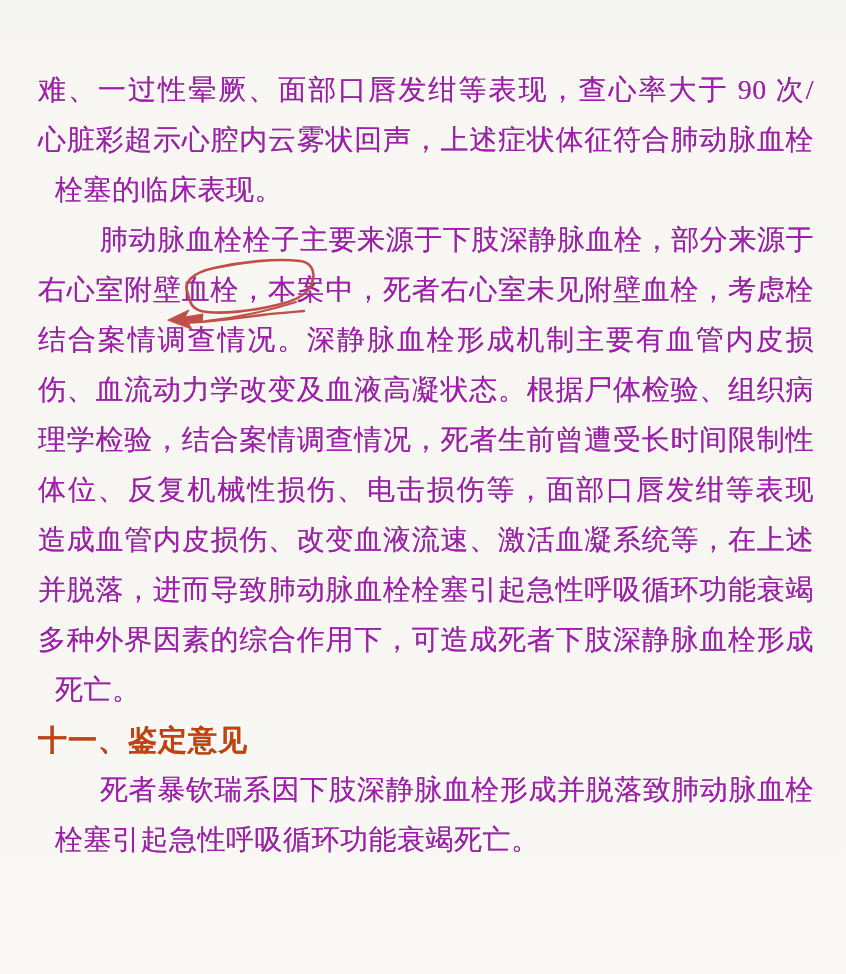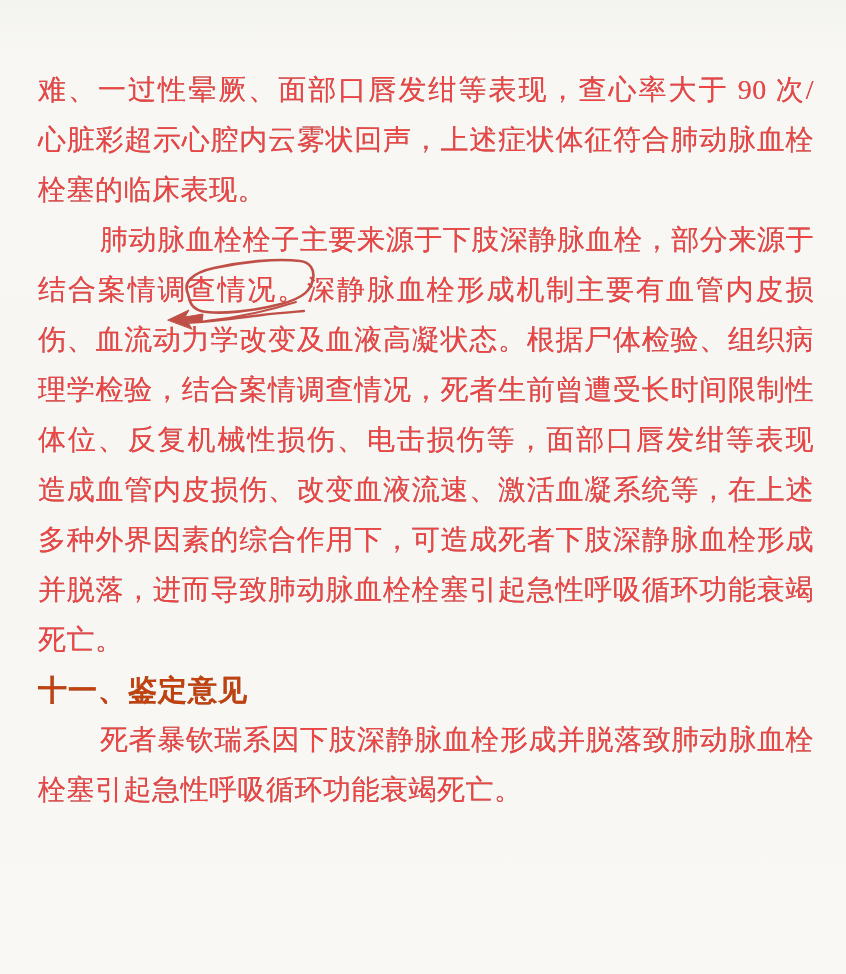--- a/index.html
+++ b/index.html
@@ -18,30 +18,31 @@
     width: 846px;
     height: 974px;
     box-sizing: border-box;
     padding: 65px 32px 0 38px;
   }
   .doc-line {
     width: 776px;
     height: 50px;
     line-height: 50px;
     font-size: 28px;
-    color: #ef4444;
+    color: #a21caf;
     letter-spacing: 0.5px;
     text-align: justify;
     text-align-last: justify;
     white-space: nowrap;
     text-shadow: 0 0 0.6px rgba(48,46,43,0.55);
   }
   .doc-line.para-end {
     text-align: center;
     text-align-last: left;
+    margin-left: 17px;
   }
   .doc-line.indent {
     text-indent: 62px;
   }
   .doc-heading {
     width: 776px;
     height: 50px;
     line-height: 50px;
     font-size: 29px;
     font-weight: 700;
@@ -67,27 +68,28 @@
 </head>
 <body>
 
 <div class="page">
 
   <div class="doc-line">难、一过性晕厥、面部口唇发绀等表现，查心率大于 90 次/</div>
   <div class="doc-line">心脏彩超示心腔内云雾状回声，上述症状体征符合肺动脉血栓</div>
   <div class="doc-line para-end">栓塞的临床表现。</div>
 
   <div class="doc-line indent"><span>肺动脉</span><span class="circled-text">血栓栓子</span><span>主要来源于下肢深静脉血栓，部分来源于</span></div>
+  <div class="doc-line">右心室附壁血栓，本案中，死者右心室未见附壁血栓，考虑栓</div>
   <div class="doc-line">结合案情调查情况。深静脉血栓形成机制主要有血管内皮损</div>
   <div class="doc-line">伤、血流动力学改变及血液高凝状态。根据尸体检验、组织病</div>
   <div class="doc-line">理学检验，结合案情调查情况，死者生前曾遭受长时间限制性</div>
   <div class="doc-line">体位、反复机械性损伤、电击损伤等，面部口唇发绀等表现</div>
   <div class="doc-line">造成血管内皮损伤、改变血液流速、激活血凝系统等，在上述</div>
+  <div class="doc-line">并脱落，进而导致肺动脉血栓栓塞引起急性呼吸循环功能衰竭</div>
   <div class="doc-line">多种外界因素的综合作用下，可造成死者下肢深静脉血栓形成</div>
-  <div class="doc-line">并脱落，进而导致肺动脉血栓栓塞引起急性呼吸循环功能衰竭</div>
   <div class="doc-line para-end">死亡。</div>
 
   <div class="doc-heading">十一、鉴定意见</div>
 
   <div class="doc-line indent">死者暴钦瑞系因下肢深静脉血栓形成并脱落致肺动脉血栓</div>
   <div class="doc-line para-end">栓塞引起急性呼吸循环功能衰竭死亡。</div>
 
   <svg class="annotation-overlay" width="846" height="974" viewBox="0 0 846 974" xmlns="http://www.w3.org/2000/svg">
     <g stroke="#bf4f47" fill="none" stroke-linecap="round" stroke-linejoin="round">
 

